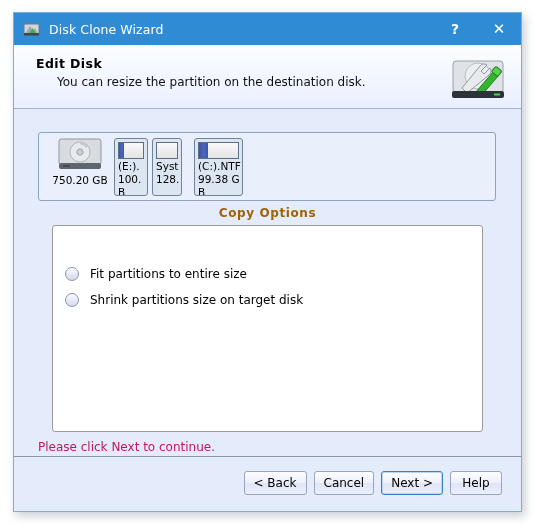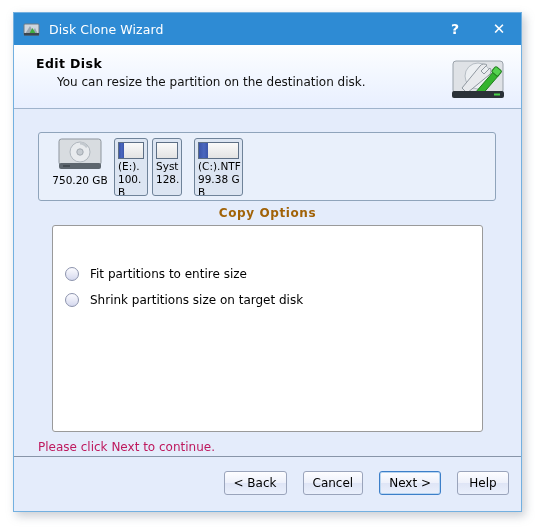--- a/index.html
+++ b/index.html
@@ -236,23 +236,23 @@
     position: absolute;
     left: 0; top: 443px;
     width: 507px;
     height: 55px;
     background: #e4ecfb;
     border-top: 1px solid #8895a8;
     box-sizing: border-box;
   }
   .btnbar {
     position: absolute;
-    right: 12px; top: 14px;
-    display: flex;
-    gap: 16px;
+    right: 19px; top: 14px;
+    display: flex;
+    gap: 7px;
   }
   .btn {
     min-width: 52px;
     height: 24px;
     padding: 0 9px;
     font-size: 12px;
     color: #000;
     background: linear-gradient(to bottom, #fdfdff 0%, #eef1fb 48%, #dfe5f6 52%, #eaf0fc 100%);
     border: 1px solid #9aa4bb;
     border-radius: 3px;

